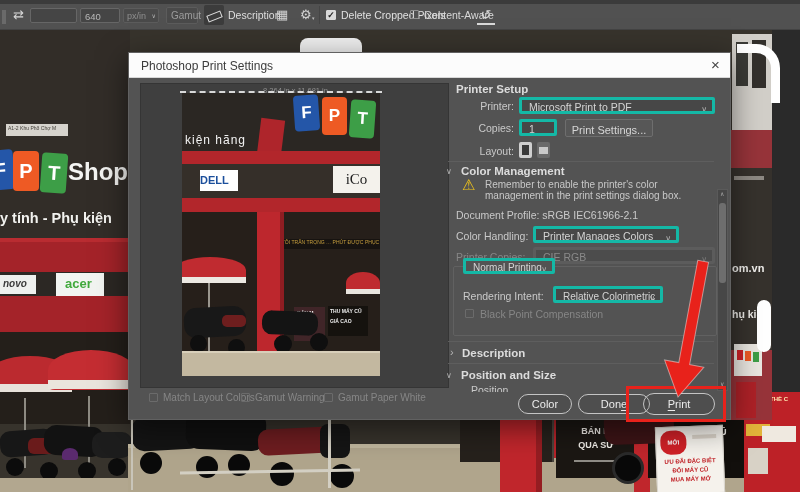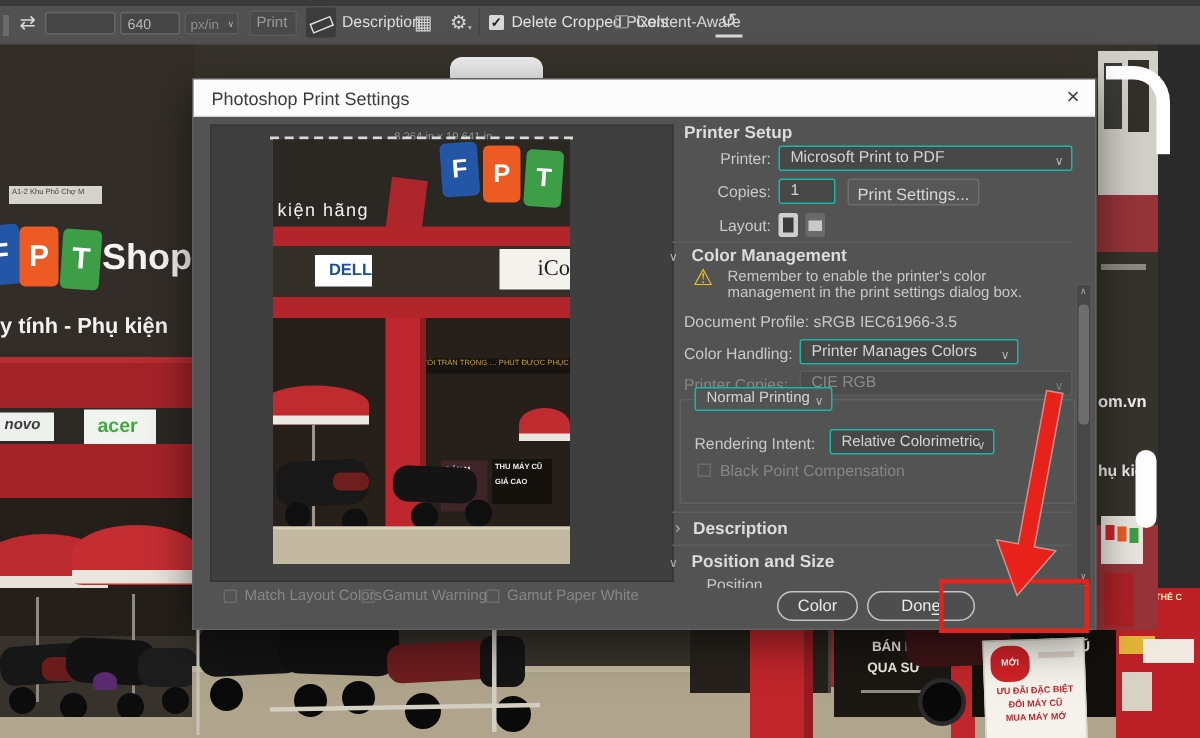--- a/index.html
+++ b/index.html
@@ -2,21 +2,21 @@
 <html><head>
 <meta charset="utf-8">
 <style>
   html,body{margin:0;padding:0;background:#222}
   #app{position:relative;width:800px;height:492px;overflow:hidden;font-family:"Liberation Sans",sans-serif;background:#37332c}
   .ab{position:absolute}
   .t{font-size:10.5px;color:#c9c9c9;white-space:nowrap}
   .b{font-weight:bold}
   .hd{font-size:11.5px;font-weight:bold;color:#dcdcdc;white-space:nowrap}
   .dis{color:#868686}
-  .sel{position:absolute;background:#474747;border:1px solid #14b8a6;border-radius:2px;color:#d4d4d4;font-size:10.5px;line-height:15px;padding-left:7px;box-sizing:border-box;white-space:nowrap;overflow:hidden}
+  .sel{position:absolute;background:#474747;border:3px solid #14b8a6;border-radius:2px;color:#d4d4d4;font-size:10.5px;line-height:15px;padding-left:7px;box-sizing:border-box;white-space:nowrap;overflow:hidden}
   .sel .cv{position:absolute;right:5px;top:2px;font-size:8px;color:#b5b5b5}
   .sel.off{color:#8a8a8a;border-color:#5c5c5c;background:#4c4c4c}
   .sel.off .cv{color:#7d7d7d}
   .pill{position:absolute;border:1px solid #c4c4c4;border-radius:11px;color:#ebebeb;font-size:11px;text-align:center;background:rgba(0,0,0,0.05);box-sizing:border-box}
   .cbx{position:absolute;width:9px;height:9px;border:1px solid #8f8f8f;border-radius:1px;box-sizing:border-box}
   .cbx.dim{border-color:#6b6b6b}
   .cbx.on{background:#d9d9d9;border-color:#d9d9d9;color:#222;font-size:9px;line-height:9px;text-align:center;font-weight:bold}
   .tile{position:absolute;border-radius:4px;color:#fff;font-weight:bold;text-align:center}
   .circ{border-radius:50%}
   .mn{text-decoration:underline;text-underline-offset:2px}
@@ -149,21 +149,21 @@
       <span class="ab t" style="left:4px;top:2px;font-size:9.5px"></span>
     </div>
     <div class="ab" style="left:80px;top:8px;width:40px;height:15px;background:#454545;border:1px solid #666;border-radius:2px;box-sizing:border-box">
       <span class="ab t" style="left:4px;top:2px;font-size:9.5px;color:#b8b8b8">640</span>
     </div>
     <div class="ab" style="left:123px;top:8px;width:36px;height:15px;background:#4a4a4a;border:1px solid #5c5c5c;border-radius:2px;box-sizing:border-box">
       <span class="ab" style="left:3px;top:2px;font-size:9px;color:#8f8f8f">px/in</span>
       <span class="ab chev" style="right:2px;top:3px;font-size:6px">∨</span>
     </div>
     <div class="ab" style="left:166px;top:7px;width:32px;height:17px;background:#4a4a4a;border:1px solid #5c5c5c;border-radius:2px;box-sizing:border-box;text-align:center">
-      <span class="ab" style="left:4px;top:2px;font-size:10px;color:#9b9b9b">Print</span>
+      <span class="ab" style="left:4px;top:2px;font-size:10px;color:#9b9b9b">Gamut</span>
     </div>
     <div class="ab" style="left:204px;top:5px;width:20px;height:20px;background:#3c3c3c;border-radius:2px">
       <div class="ab" style="left:3px;top:8px;width:13px;height:5px;border:1px solid #ddd;transform:rotate(-22deg)"></div>
     </div>
     <span class="ab t" style="left:228px;top:9px;color:#dedede">Description</span>
     <span class="ab" style="left:276px;top:7px;font-size:13px;color:#d2d2d2">▦</span>
     <span class="ab" style="left:300px;top:7px;font-size:13px;color:#d2d2d2">⚙</span>
     <span class="ab" style="left:312px;top:15px;font-size:5px;color:#bbb">▾</span>
     <div class="ab" style="left:319px;top:6px;width:1px;height:18px;background:#454545"></div>
     <span class="cbx on" style="left:326px;top:10px;width:10px;height:10px">✓</span>
@@ -176,36 +176,36 @@
   </div>
 
   <div class="ab" style="left:128px;top:52px;width:603px;height:368px;background:#535353;border:1px solid #616161;box-sizing:border-box;box-shadow:0 8px 28px rgba(0,0,0,.5);z-index:20">
 
     <div class="ab" style="left:0;top:0;width:601px;height:25px;background:#fcfcfc;border-bottom:1px solid #d8d8d8;box-sizing:border-box">
       <span class="ab" style="left:12px;top:6px;font-size:12px;color:#3c3c3c">Photoshop Print Settings</span>
       <span class="ab" style="left:582px;top:3px;font-size:15px;color:#444">×</span>
     </div>
 
     <div class="ab" style="left:11px;top:30px;width:309px;height:305px;background:#3f3f3f;border:1px solid #353535;box-sizing:border-box">
-      <div class="ab" style="left:0;top:2px;width:309px;text-align:center;font-size:7.5px;color:#909090">8.264 in x 19.641 in</div>
+      <div class="ab" style="left:0;top:2px;width:309px;text-align:center;font-size:7.5px;color:#909090">8.264 in x 11.681 in</div>
       <div class="ab" style="left:39px;top:7px;width:202px;height:0;border-top:2px dashed #d9d9d9"></div>
 
       <div class="ab" style="left:41px;top:9px;width:198px;height:283px;background:#261f1a;overflow:hidden">
         <div class="ab" style="left:0;top:0;width:198px;height:58px;background:#2b2723"></div>
         <div class="ab" style="left:74px;top:26px;width:24px;height:86px;background:#ae252b;transform:rotate(7deg)"></div>
         <div class="tile" style="left:112px;top:2px;width:25px;height:36px;background:#2456a8;transform:rotate(-4deg);font-size:17px;line-height:36px">F</div>
         <div class="tile" style="left:140px;top:4px;width:25px;height:38px;background:#ee5a24;font-size:17px;line-height:38px">P</div>
         <div class="tile" style="left:168px;top:7px;width:25px;height:38px;background:#3d9e47;transform:rotate(4deg);font-size:17px;line-height:38px">T</div>
         <span class="ab" style="left:3px;top:40px;font-size:12px;color:#f2f2f2;letter-spacing:1px">kiện hãng</span>
         <div class="ab" style="left:0;top:58px;width:198px;height:13px;background:#b2262b"></div>
         <div class="ab" style="left:0;top:71px;width:198px;height:34px;background:#352f29"></div>
-        <div class="ab" style="left:28px;top:77px;width:38px;height:21px;background:#fff;text-align:right">
+        <div class="ab" style="left:18px;top:77px;width:38px;height:21px;background:#fff;text-align:left">
           <span class="b" style="font-size:11px;color:#1b4f9c;line-height:21px">DELL</span>
         </div>
-        <div class="ab" style="left:151px;top:73px;width:47px;height:27px;background:#f4f2ec;text-align:right">
+        <div class="ab" style="left:151px;top:73px;width:47px;height:27px;background:#f4f2ec;text-align:center">
           <span style="font-family:'Liberation Serif',serif;font-size:15px;color:#1d1d1d;line-height:27px">iCo</span>
         </div>
         <div class="ab" style="left:0;top:105px;width:198px;height:14px;background:#b2262b"></div>
         <div class="ab" style="left:78px;top:146px;width:120px;height:10px;background:#171310;overflow:hidden">
           <span class="ab tiny" style="left:2px;top:1px;color:#c79f3e">CHÚNG TÔI TRÂN TRỌNG … PHÚT ĐƯỢC PHỤC VỤ</span>
         </div>
         <div class="ab" style="left:75px;top:119px;width:27px;height:139px;background:#bd272d;border-right:4px solid #8f1d22;box-sizing:border-box"></div>
         <div class="ab" style="left:112px;top:214px;width:31px;height:34px;background:#402528;text-align:center">
           <div class="ab b tiny" style="left:3px;top:4px;color:#eee">BÁN M</div>
           <div class="ab b tiny" style="left:3px;top:14px;color:#eee">QUA SỬ</div>
@@ -258,21 +258,21 @@
       <div class="ab" style="left:2px;top:5px;width:9px;height:7px;background:#c9c9c9"></div>
     </div>
 
     <div class="ab" style="left:319px;top:108px;width:266px;height:1px;background:#5e5e5e"></div>
 
     <span class="ab chev" style="left:317px;top:114px;font-size:8px">∨</span>
     <div class="ab hd" style="left:332px;top:112px">Color Management</div>
     <span class="ab" style="left:333px;top:123px;font-size:15px;color:#f0c41b">⚠</span>
     <div class="ab t" style="left:356px;top:137px;font-size:10px;color:#c8c8c8">management in the print settings dialog box.</div>
     <div class="ab t" style="left:356px;top:126px;font-size:10px;color:#c8c8c8">Remember to enable the printer's color</div>
-    <div class="ab t" style="left:327px;top:156px">Document Profile: sRGB IEC61966-3.5</div>
+    <div class="ab t" style="left:327px;top:156px">Document Profile: sRGB IEC61966-2.1</div>
     <div class="ab t" style="left:327px;top:177px">Color Handling:</div>
     <div class="sel" style="left:404px;top:173px;width:146px;height:17px">
       <span>Printer Manages Colors</span>
       <span class="cv">∨</span>
     </div>
     <div class="ab t dis" style="left:327px;top:198px">Printer Copies:</div>
     <div class="sel off" style="left:404px;top:194px;width:182px;height:17px">
       <span>CIE RGB</span>
       <span class="cv">∨</span>
     </div>
@@ -302,20 +302,23 @@
       <div class="ab" style="left:1px;top:13px;width:7px;height:80px;background:#6e6e6e;border-radius:3px"></div>
       <span class="ab" style="left:2px;top:190px;font-size:6px;color:#aaa">∨</span>
     </div>
 
     <div class="pill" style="left:389px;top:341px;width:54px;height:20px;line-height:18px">
       <span>Color</span>
     </div>
     <div class="pill" style="left:449px;top:341px;width:72px;height:20px;line-height:18px">
       <span><span>Don</span><span class="mn">e</span></span>
     </div>
+    <div class="pill" style="left:514px;top:340px;width:72px;height:22px;line-height:20px">
+      <span><span class="mn">P</span><span>rint</span></span>
+    </div>
   </div>
 
   <div class="ab" style="left:626px;top:386px;width:94px;height:30px;border:3px solid #e8221b;z-index:55"></div>
 
   <svg class="ab" style="left:0;top:0;width:800px;height:492px;z-index:60;pointer-events:none" viewBox="0 0 800 492">
     <polygon points="672.5,259 683.5,259 683.5,363 698,363 678,397 658,363 672.5,363" transform="rotate(10.5 678 397)" fill="#e8221b" stroke="#ffffff" stroke-opacity="0.45" stroke-width="1"></polygon>
   </svg>
 
 </div>
 

